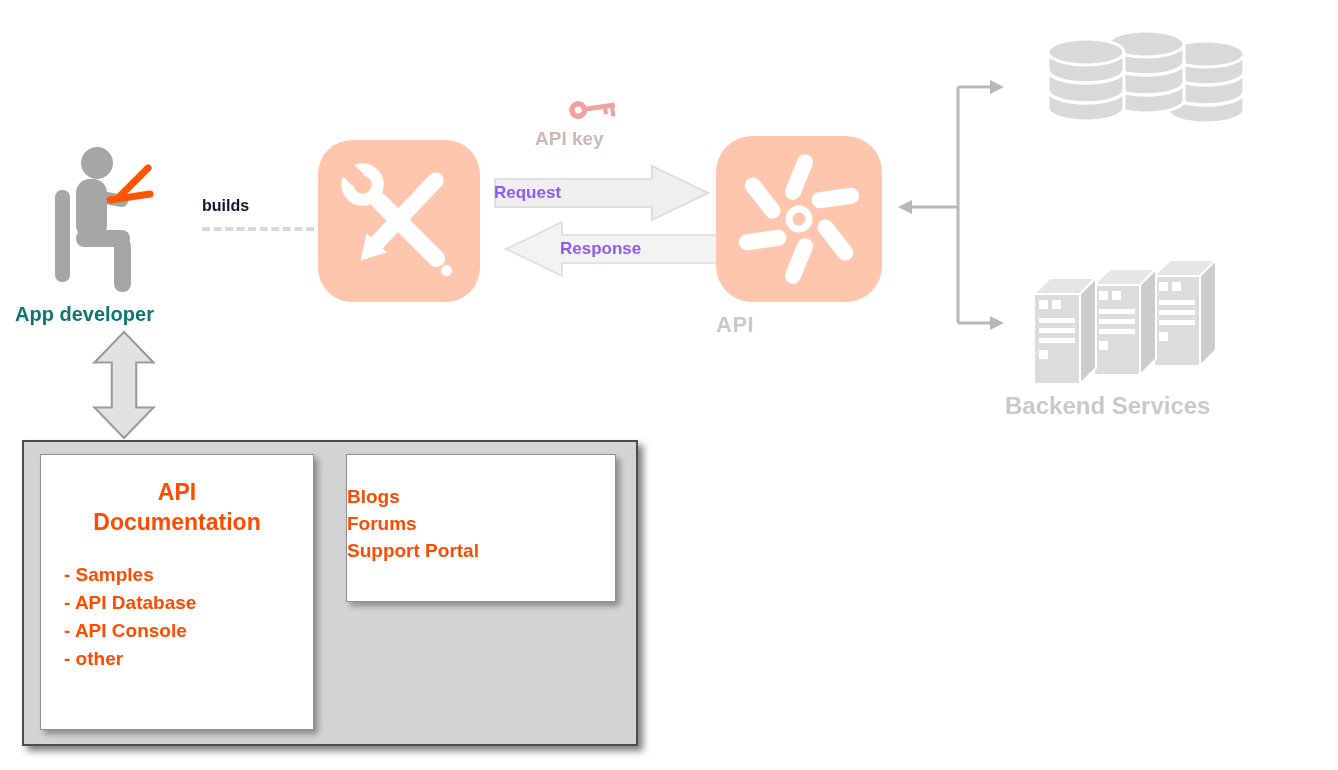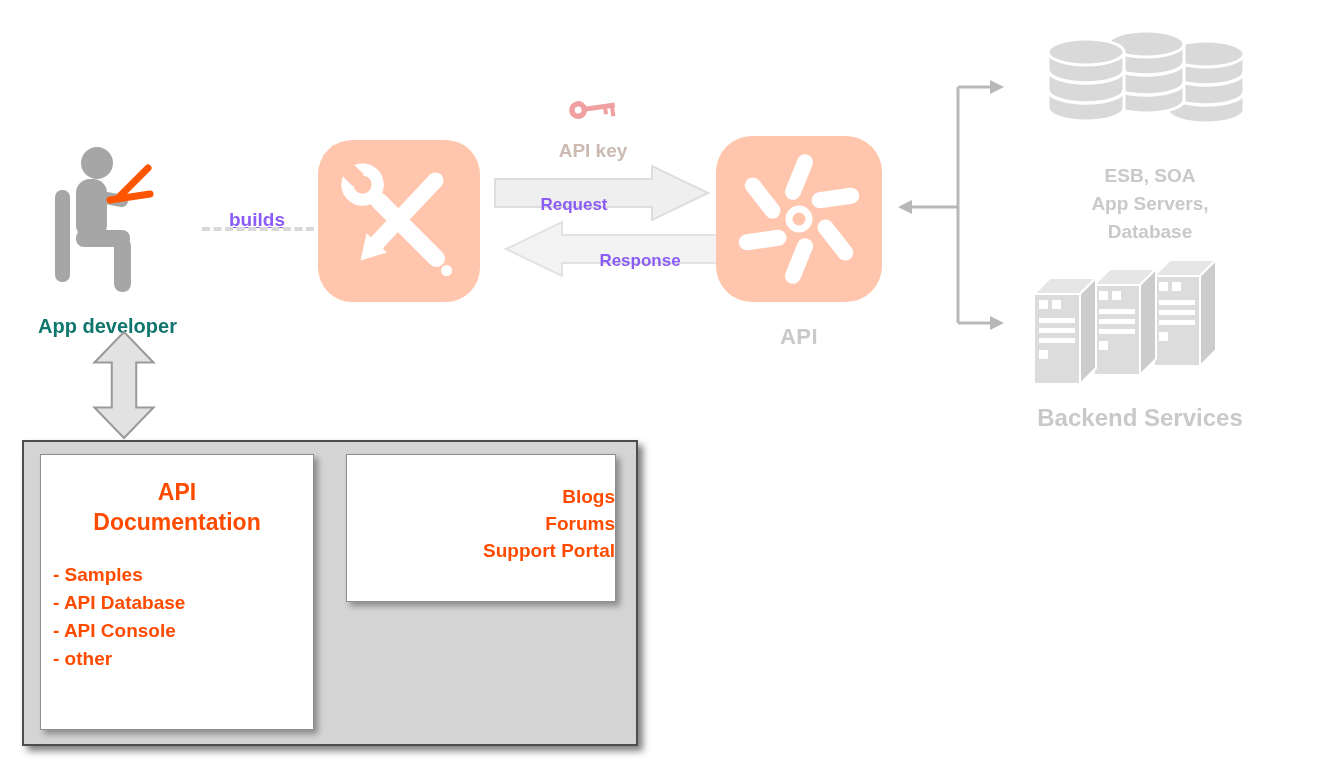--- a/index.html
+++ b/index.html
@@ -1,41 +1,41 @@
 <!DOCTYPE html>
 <html><head>
 <meta charset="utf-8">
 <style>
   html,body{margin:0;padding:0;background:#ffffff;}
   .canvas{
     position:relative;width:1338px;height:770px;background:#ffffff;overflow:hidden;
     font-family:"Liberation Sans","DejaVu Sans",sans-serif;font-weight:bold;
   }
   .abs{position:absolute;}
-  .label{text-align:center;margin-top:12px;}
+  .label{}
   .gray-label{color:#c9c9c9;}
   .dev-label{color:#0f766e;font-size:20px;}
-  .builds-label{color:#8b5cf6;font-size:19px;text-decoration:underline;}
+  .builds-label{color:#0f172a;font-size:16px;}
   .icon-label{font-size:22px;letter-spacing:.5px;}
   .apikey-label{font-size:19px;color:#ccb9b2;}
   .arrow-label{font-size:17px;color:#8b5cf6;}
   .esb-label{font-size:19px;line-height:28px;}
   .backend-label{font-size:24px;}
   .dashes{border-top:4px dashed #d8d8d8;height:0;}
   .portal-panel{
     background:#d4d4d4;border:2px solid #4d4d4d;
     box-shadow:5px 5px 7px rgba(0,0,0,.5);
   }
   .card{
     position:absolute;background:#ffffff;border:1px solid #8f8f8f;
     box-shadow:4px 4px 6px rgba(0,0,0,.35);color:#ff4b00;
   }
   .card-title{font-size:23px;line-height:30px;text-align:center;padding-top:22px;}
-  .doc-items{margin:24px 0 0 12px;font-size:19px;line-height:28px;text-align:left;}
-  .community-lines{padding-top:28px;font-size:19px;line-height:27px;text-align:right;}
+  .doc-items{margin:24px 0 0 23px;font-size:19px;line-height:28px;text-align:left;}
+  .community-lines{padding-top:28px;font-size:19px;line-height:27px;text-align:left;}
 </style>
 </head>
 <body>
 
 <div class="canvas">
 
   <svg class="abs" style="left:52px;top:146px;" width="118" height="162" viewBox="0 0 118 162">
     <g fill="#a6a6a6">
       <circle cx="45" cy="17" r="16"></circle>
       <rect x="3" y="44" width="15" height="92" rx="7"></rect>
@@ -144,25 +144,20 @@
         <path d="M-38,38 a38,13 0 0 0 76,0" fill="none" stroke="#ffffff" stroke-width="3.5"></path>
       </g>
       <g transform="translate(58,24)">
         <path d="M-38,0 v56 a38,13 0 0 0 76 0 v-56" fill="#d9d9d9" stroke="#ffffff" stroke-width="3"></path>
         <ellipse cx="0" cy="0" rx="38" ry="13" fill="#d9d9d9" stroke="#ffffff" stroke-width="3"></ellipse>
         <path d="M-38,18 a38,13 0 0 0 76,0" fill="none" stroke="#ffffff" stroke-width="3.5"></path>
         <path d="M-38,38 a38,13 0 0 0 76,0" fill="none" stroke="#ffffff" stroke-width="3.5"></path>
       </g>
     </g>
   </svg>
-  <div class="abs label gray-label esb-label" style="left:1055px;top:150px;width:190px;">
-    <div>ESB, SOA</div>
-    <div>App Servers,</div>
-    <div>Database</div>
-  </div>
 
   <svg class="abs" style="left:1032px;top:256px;" width="220" height="132" viewBox="0 0 220 132">
     <g transform="translate(122,4)">
       <polygon points="0,16 16,0 62,0 46,16" fill="#e6e6e6" stroke="#ffffff" stroke-width="2"></polygon>
       <polygon points="46,16 62,0 62,90 46,106" fill="#cccccc" stroke="#ffffff" stroke-width="2"></polygon>
       <rect x="0" y="16" width="46" height="90" fill="#dcdcdc" stroke="#ffffff" stroke-width="2"></rect>
       <g fill="#ffffff">
         <rect x="5" y="22" width="9" height="9"></rect>
           <rect x="18" y="22" width="9" height="9"></rect>
         <rect x="5" y="40" width="36" height="5"></rect>

